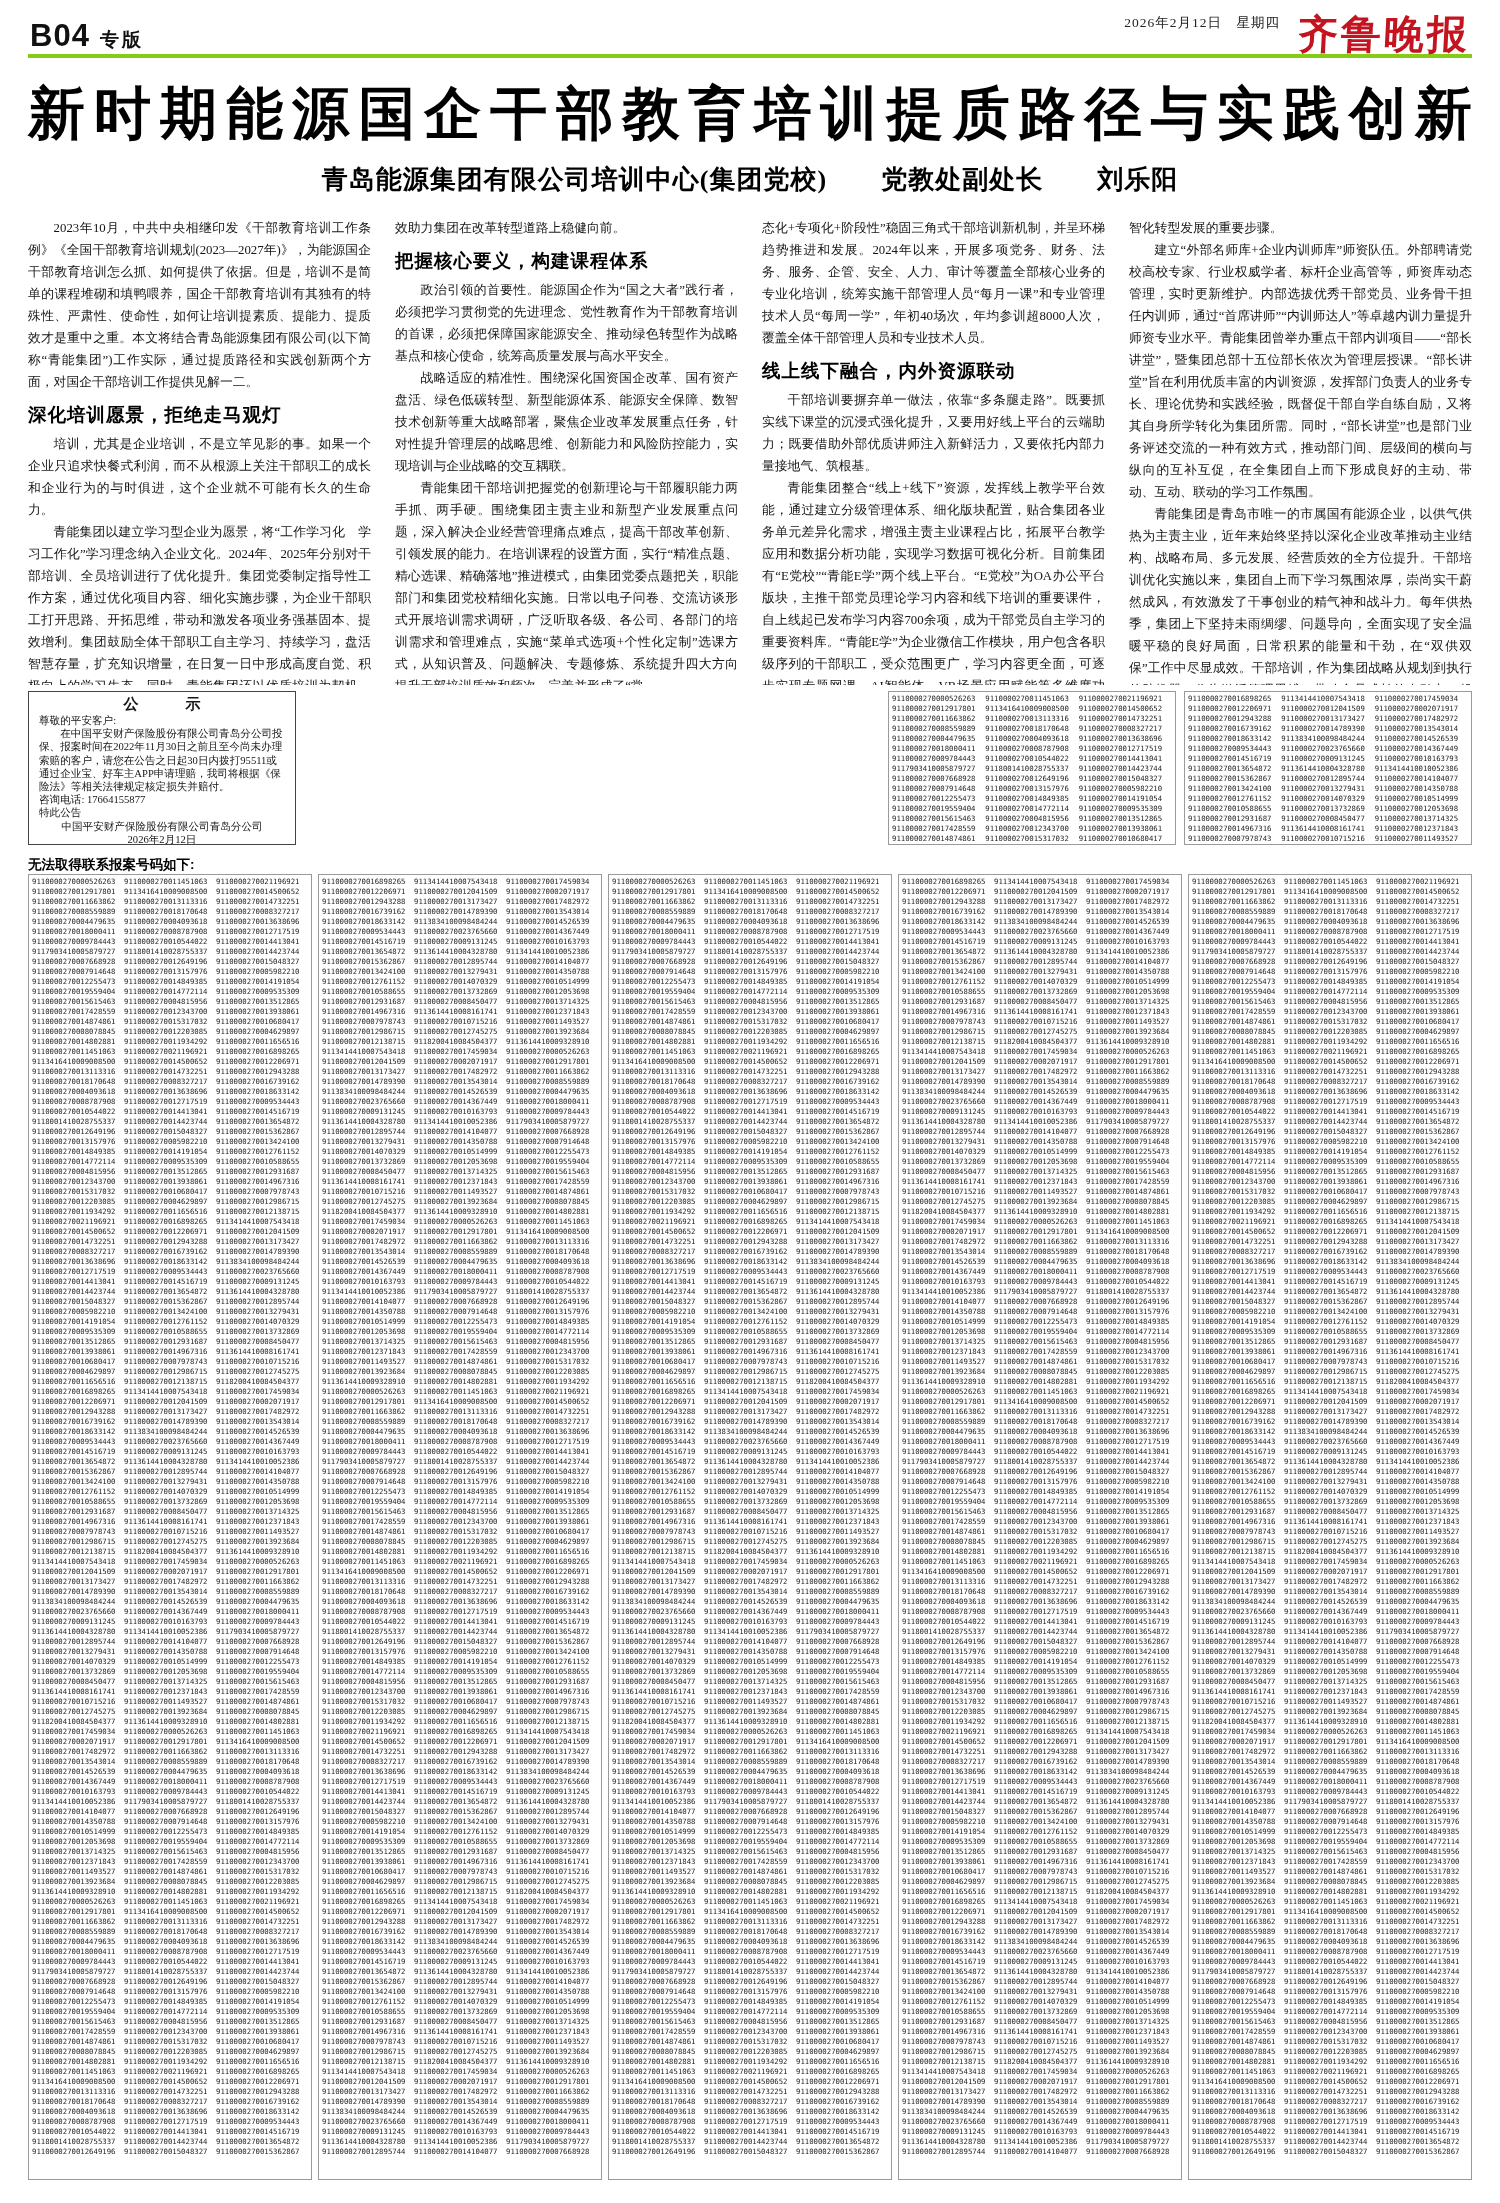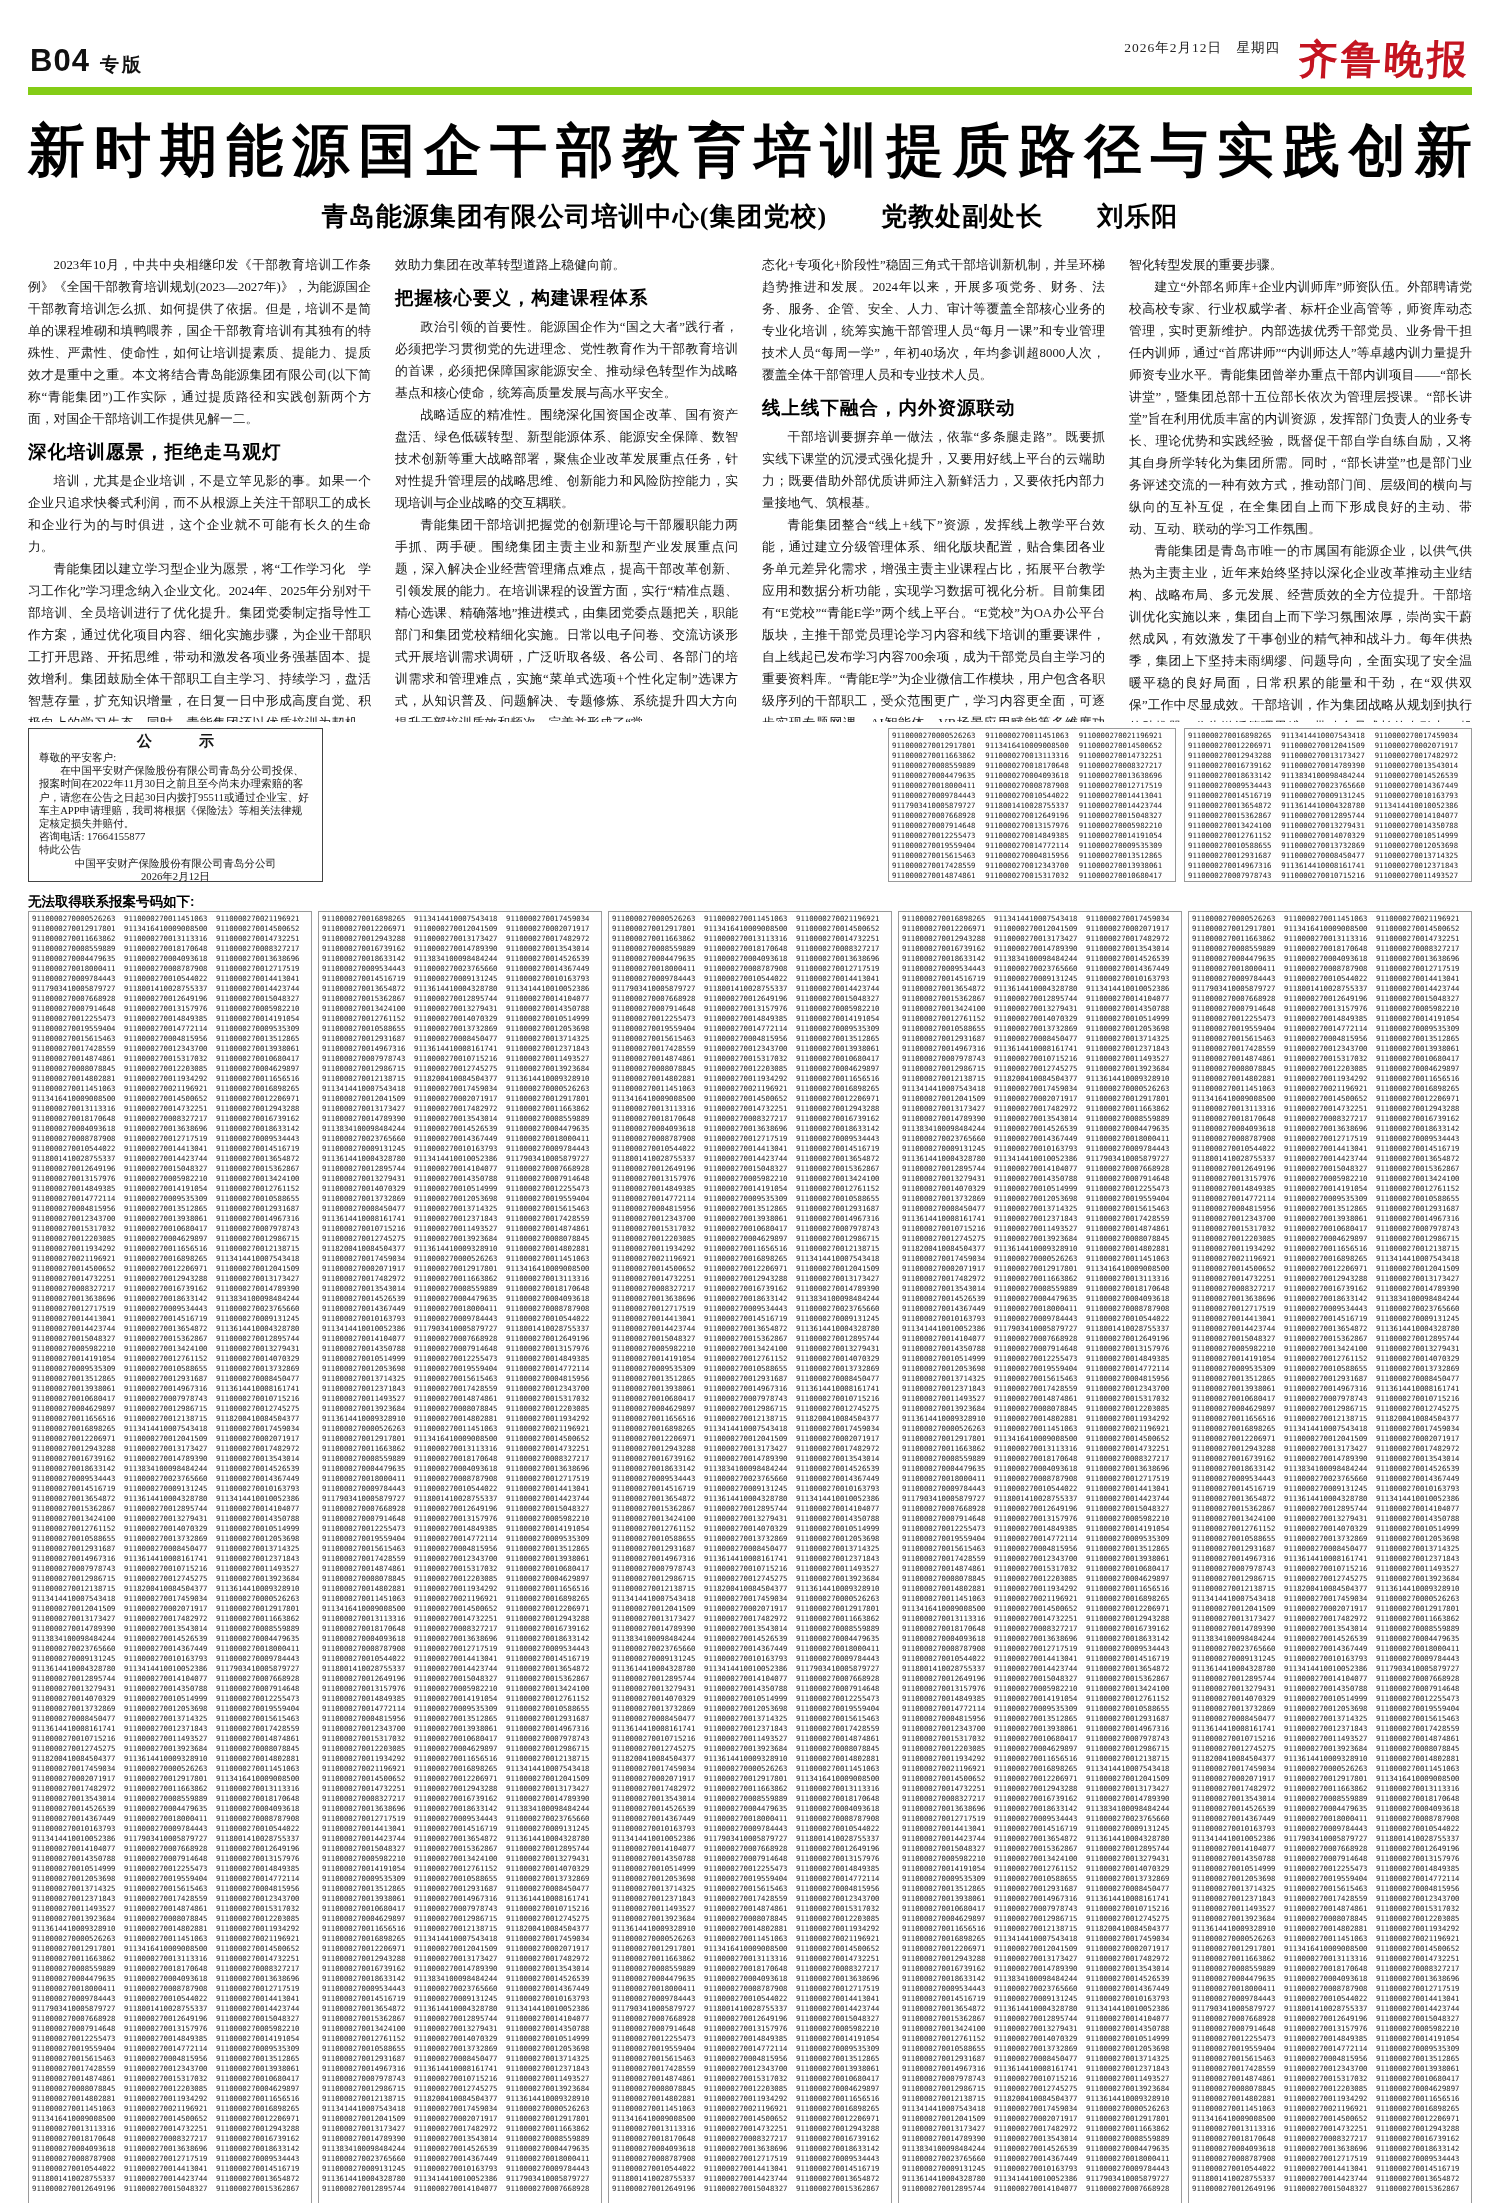--- a/index.html
+++ b/index.html
@@ -4,21 +4,21 @@
 <style>
   html,body{margin:0;padding:0;}
   body{
     width:1500px;height:2203px;background:#ffffff;color:#111;
     font-family:"Liberation Serif",serif;overflow:hidden;
   }
   .page{padding:0 28px;box-sizing:border-box;width:1500px;}
 
   
   .masthead{display:flex;align-items:flex-end;justify-content:space-between;
-    padding:14px 2px 8px;border-bottom:8px solid #84cc16;margin-top:25px;}
+    padding:14px 2px 0;border-bottom:4px solid #84cc16;}
   .mast-left{display:flex;align-items:baseline;gap:10px;}
   .page-no{font-family:"Liberation Sans",sans-serif;font-size:31px;font-weight:900;letter-spacing:1px;}
   .edition{font-size:19px;font-weight:700;letter-spacing:3px;}
   .mast-right{display:flex;align-items:flex-start;gap:18px;}
   .mast-date{font-size:13.5px;color:#222;letter-spacing:1px;}
   .paper-logo{font-family:"Liberation Sans",sans-serif;font-size:40px;font-weight:900;
     color:#c41420;letter-spacing:3px;transform:skewX(-3deg);line-height:1;}
 
   
   .headline{margin:24px 0 0;font-family:"Liberation Sans",sans-serif;font-weight:900;
@@ -33,21 +33,21 @@
   .article-columns p.pc{text-indent:0;}
   .article-columns h3{font-family:"Liberation Sans",sans-serif;font-size:18.5px;font-weight:900;
     margin:11px 0 7px;letter-spacing:1px;color:#000;}
 
   
   .editor-row{margin-top:10px;border-top:2.5px solid #111;padding:5px 2px 4px;
     font-family:"Liberation Sans",sans-serif;font-size:14px;font-weight:700;color:#000;}
 
   
   .band{display:flex;margin-top:6px;height:154px;}
-  .notice{width:295px;box-sizing:border-box;border:1px solid #444;padding:5px 10px 4px;
+  .notice{width:268px;box-sizing:border-box;border:1px solid #444;padding:5px 10px 4px;
     font-size:10.6px;line-height:13.2px;overflow:hidden;color:#151515;}
   .notice-title{text-align:center;font-size:15px;font-weight:700;letter-spacing:16px;text-indent:16px;margin:1px 0 3px;}
   .notice p{margin:0;}
   .notice p.p{text-indent:2em;}
   .notice p.n{text-indent:0;}
   .notice p.r{text-align:center;}
   .top-numbers{margin-left:auto;display:flex;gap:8px;}
 
   
   .num-box{border:1px solid #9a9a9a;box-sizing:border-box;display:flex;padding:2px 3px;overflow:hidden;background:#fff;}

